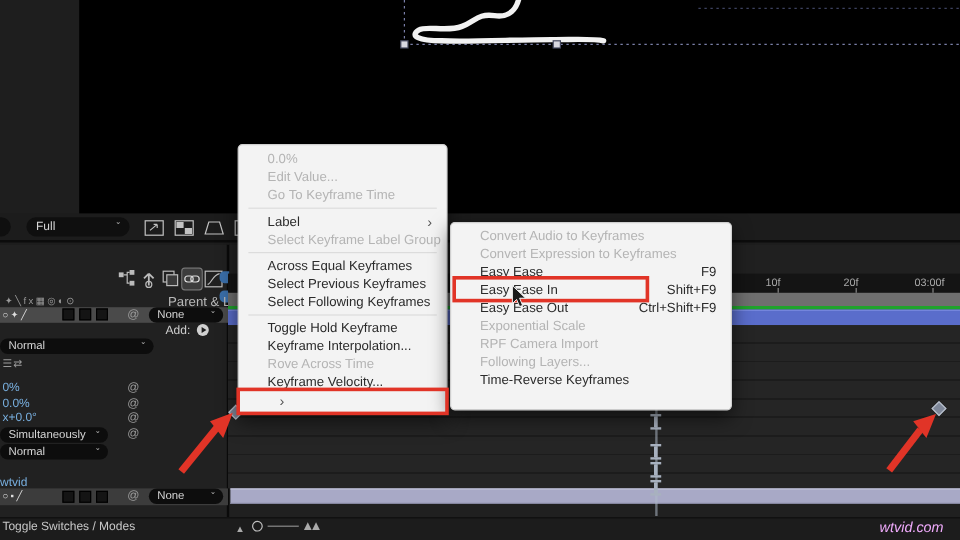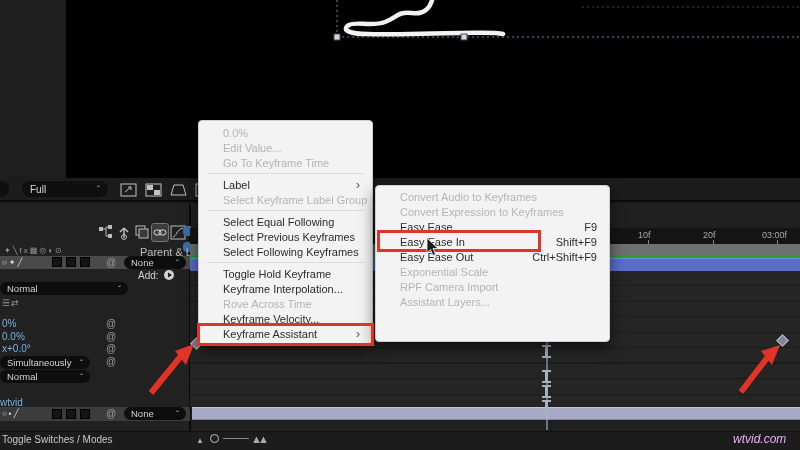--- a/index.html
+++ b/index.html
@@ -262,21 +262,21 @@
     <div class="mi">
         <span class="lbl">Label</span>
         <span class="arrow">›</span>
       </div>
     <div class="mi disabled">
         <span class="lbl">Select Keyframe Label Group</span>
         <span class="arrow">›</span>
       </div>
     <div class="msep"></div>
     <div class="mi">
-        <span class="lbl">Select Equal Following</span>
+        <span class="lbl">Across Equal Keyframes</span>
       </div>
     <div class="mi">
         <span class="lbl">Select Previous Keyframes</span>
       </div>
     <div class="mi">
         <span class="lbl">Select Following Keyframes</span>
       </div>
     <div class="msep"></div>
     <div class="mi">
         <span class="lbl">Toggle Hold Keyframe</span>
@@ -284,21 +284,20 @@
     <div class="mi">
         <span class="lbl">Keyframe Interpolation...</span>
       </div>
     <div class="mi disabled">
         <span class="lbl">Rove Across Time</span>
       </div>
     <div class="mi">
         <span class="lbl">Keyframe Velocity...</span>
       </div>
     <div class="mi">
-        <span class="lbl">Keyframe Assistant</span>
         <span class="arrow">›</span>
       </div>
   </div>
 
   <div class="menu" id="sub-menu" style="left:375px; top:185px; width:235px; height:157px; padding-top:3px">
     <div class="mi disabled">
         <span class="lbl">Convert Audio to Keyframes</span>
       </div>
     <div class="mi disabled">
         <span class="lbl">Convert Expression to Keyframes</span>
@@ -315,21 +314,24 @@
         <span class="lbl">Easy Ease Out</span>
         <span class="sc">Ctrl+Shift+F9</span>
       </div>
     <div class="mi disabled">
         <span class="lbl">Exponential Scale</span>
       </div>
     <div class="mi disabled">
         <span class="lbl">RPF Camera Import</span>
       </div>
     <div class="mi disabled">
-        <span class="lbl">Assistant Layers...</span>
+        <span class="lbl">Following Layers...</span>
+      </div>
+    <div class="mi">
+        <span class="lbl">Time-Reverse Keyframes</span>
       </div>
   </div>
 
   <div class="redbox" style="left:197px; top:323px; width:177px; height:23px"></div>
   <div class="redbox" style="left:377px; top:230px; width:164px; height:22px"></div>
 
   <svg class="abs" id="annot-svg" viewBox="0 0 800 450">
     <line x1="151" y1="393" x2="181" y2="356" stroke="#e13427" stroke-width="6"></line>
     <polygon points="194,344 175,351 186,365" fill="#e13427"></polygon>
     <line x1="741" y1="392" x2="767" y2="358" stroke="#e13427" stroke-width="6"></line>

